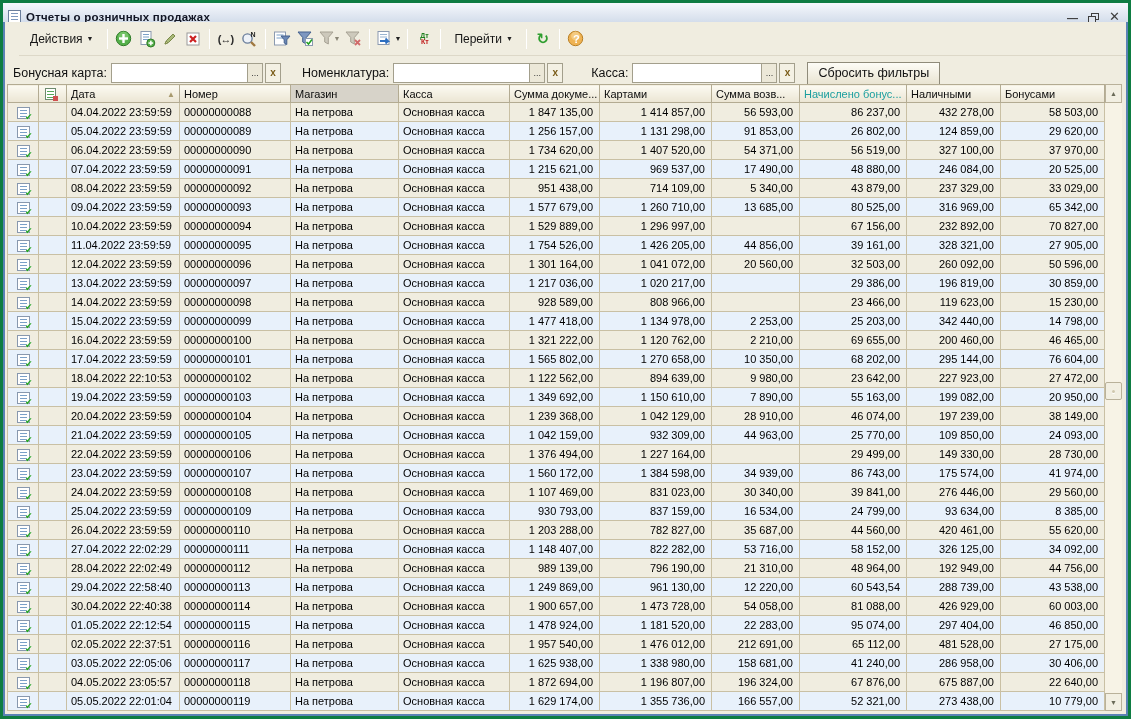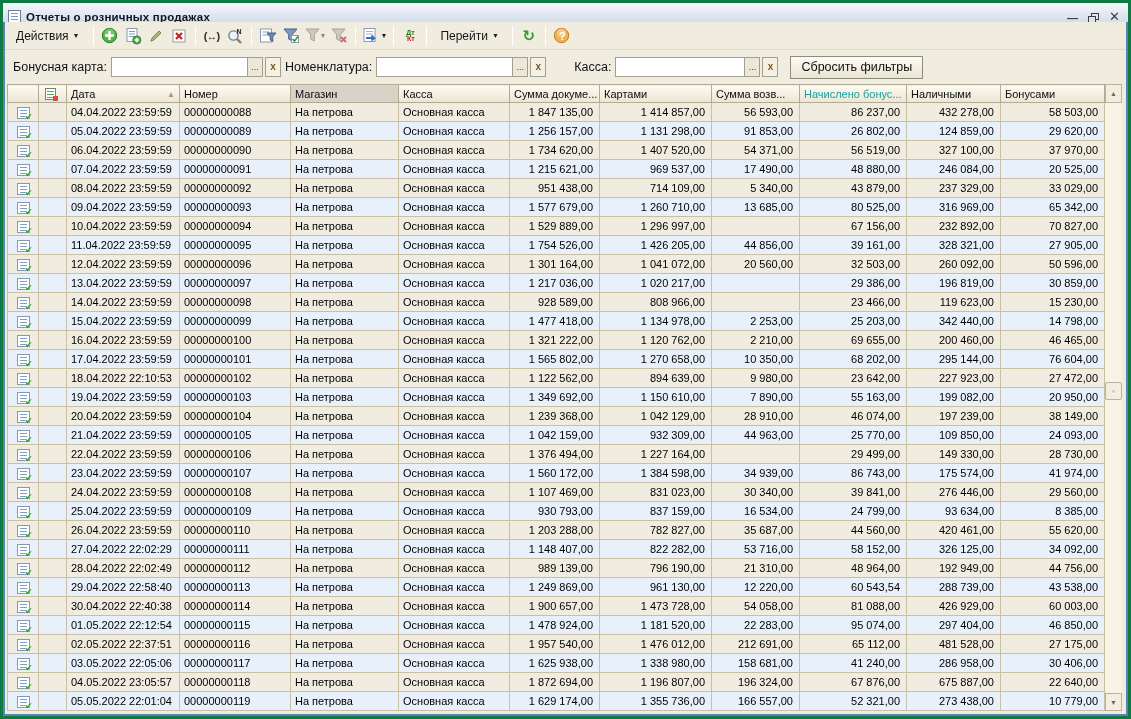--- a/index.html
+++ b/index.html
@@ -24,22 +24,22 @@
   .restore-glyph i { position:absolute; border:1px solid #3d3d3d; background:transparent; }
   .restore-glyph i:first-child { left:3px; top:0; width:8px; height:7px; }
   .restore-glyph i:last-child { left:0; top:3px; width:8px; height:7px; background:#dde3ec; }
 
   
   .lower { position:absolute; left:0; right:0; top:19px; bottom:0;
     border-left:2px solid #5a82b5; border-right:2px solid #5a82b5; border-bottom:2px solid #5a82b5;
     background:#f0ede0; }
 
   
-  .toolbar { height:28px; display:flex; align-items:center; padding:0 4px; gap:3px;
-    background:#f0ede0; border-bottom:1px solid #ddd8c8; }
+  .toolbar { height:34px; display:flex; align-items:center; padding:0 4px; gap:3px;
+    background:#f0ede0; border-bottom:1px solid #ddd8c8;margin-left:14px; }
   .tbtn { display:flex; align-items:center; gap:4px; padding:3px 6px; font-size:12px; color:#151515;
     background:transparent; border:1px solid transparent; cursor:default; }
   .dd { font-size:7px; color:#222; }
   .tsep { width:1px; height:20px; background:#c9c4b2; border-right:1px solid #ffffff; margin:0 3px; }
   .tico { width:20px; height:20px; display:flex; align-items:center; justify-content:center; position:relative; }
   .ticow { display:flex; align-items:center; }
   .interval-txt { font-size:11px; font-weight:bold; color:#2c2c2c; letter-spacing:-1px; }
   .dtkt { font-size:7px; font-weight:bold; line-height:6px; text-align:center; }
   .dtkt .dt { color:#1d7f1d; display:block; text-align:left; }
   .dtkt .kt { color:#c01818; display:block; text-align:right; }
@@ -238,21 +238,21 @@
     </div>
 
     <div class="filterbar">
       <span class="flabel">Бонусная карта:</span>
       <span class="fwrap" style="width:152px">
         <input class="fin" value="" style="">
         <button class="fbrowse">...</button>
       </span>
       <button class="fclear">x</button>
 
-      <span class="flabel" style="margin-left:4px">Номенклатура:</span>
+      <span class="flabel" style="margin-left:21px">Номенклатура:</span>
       <span class="fwrap" style="width:152px">
         <input class="fin" value="" style="">
         <button class="fbrowse">...</button>
       </span>
       <button class="fclear">x</button>
 
       <span class="flabel" style="margin-left:28px">Касса:</span>
       <span class="fwrap" style="width:145px">
         <input class="fin" value="" style="">
         <button class="fbrowse">...</button>

